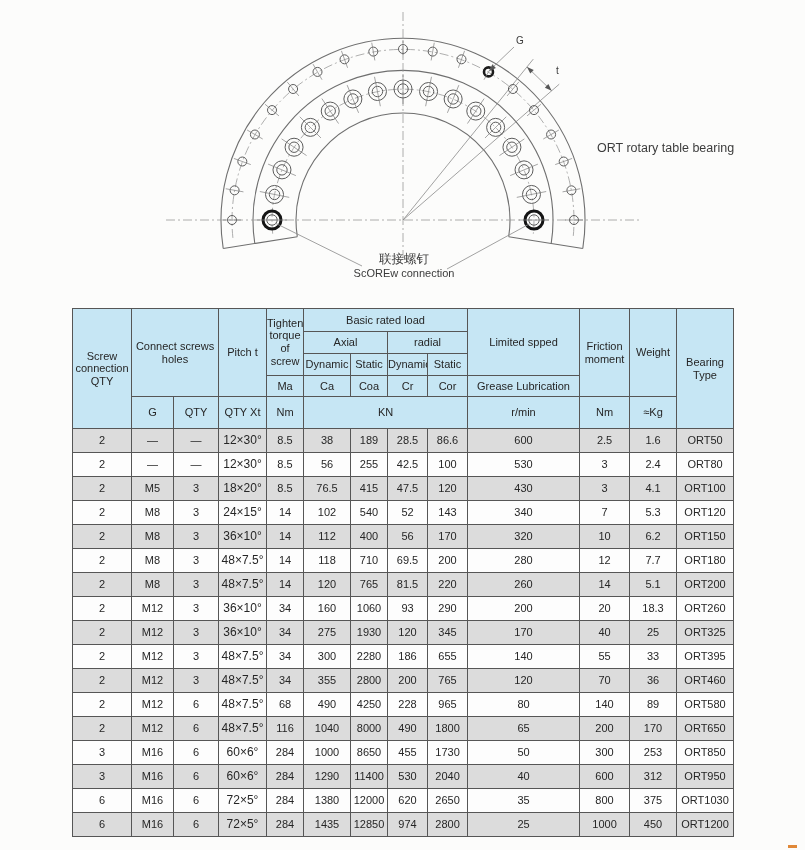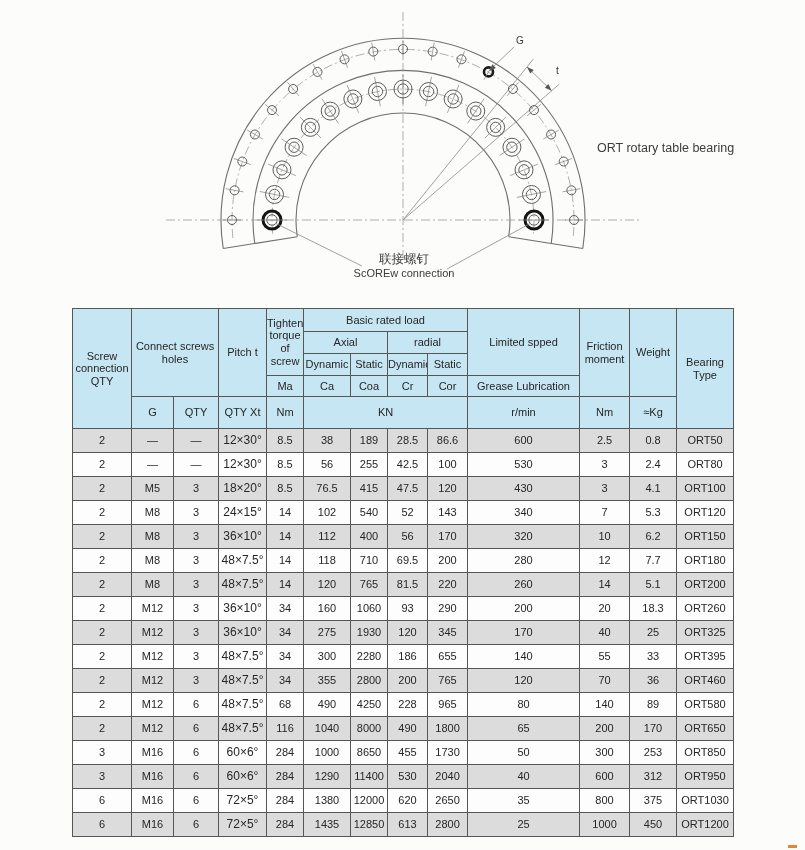--- a/index.html
+++ b/index.html
@@ -216,21 +216,21 @@
           <td>—</td>
           <td>—</td>
           <td>12×30°</td>
           <td>8.5</td>
           <td>38</td>
           <td>189</td>
           <td>28.5</td>
           <td>86.6</td>
           <td>600</td>
           <td>2.5</td>
-          <td>0.8</td>
+          <td>1.6</td>
           <td>ORT50</td>
         </tr>
         <tr>
           <td>2</td>
           <td>—</td>
           <td>—</td>
           <td>12×30°</td>
           <td>8.5</td>
           <td>56</td>
           <td>255</td>
@@ -452,21 +452,21 @@
           <td>ORT1030</td>
         </tr>
         <tr class="odd">
           <td>6</td>
           <td>M16</td>
           <td>6</td>
           <td>72×5°</td>
           <td>284</td>
           <td>1435</td>
           <td>12850</td>
-          <td>613</td>
+          <td>974</td>
           <td>2800</td>
           <td>25</td>
           <td>1000</td>
           <td>450</td>
           <td>ORT1200</td>
         </tr>
       </tbody>
   </table>
 
   <div class="speck"></div>

